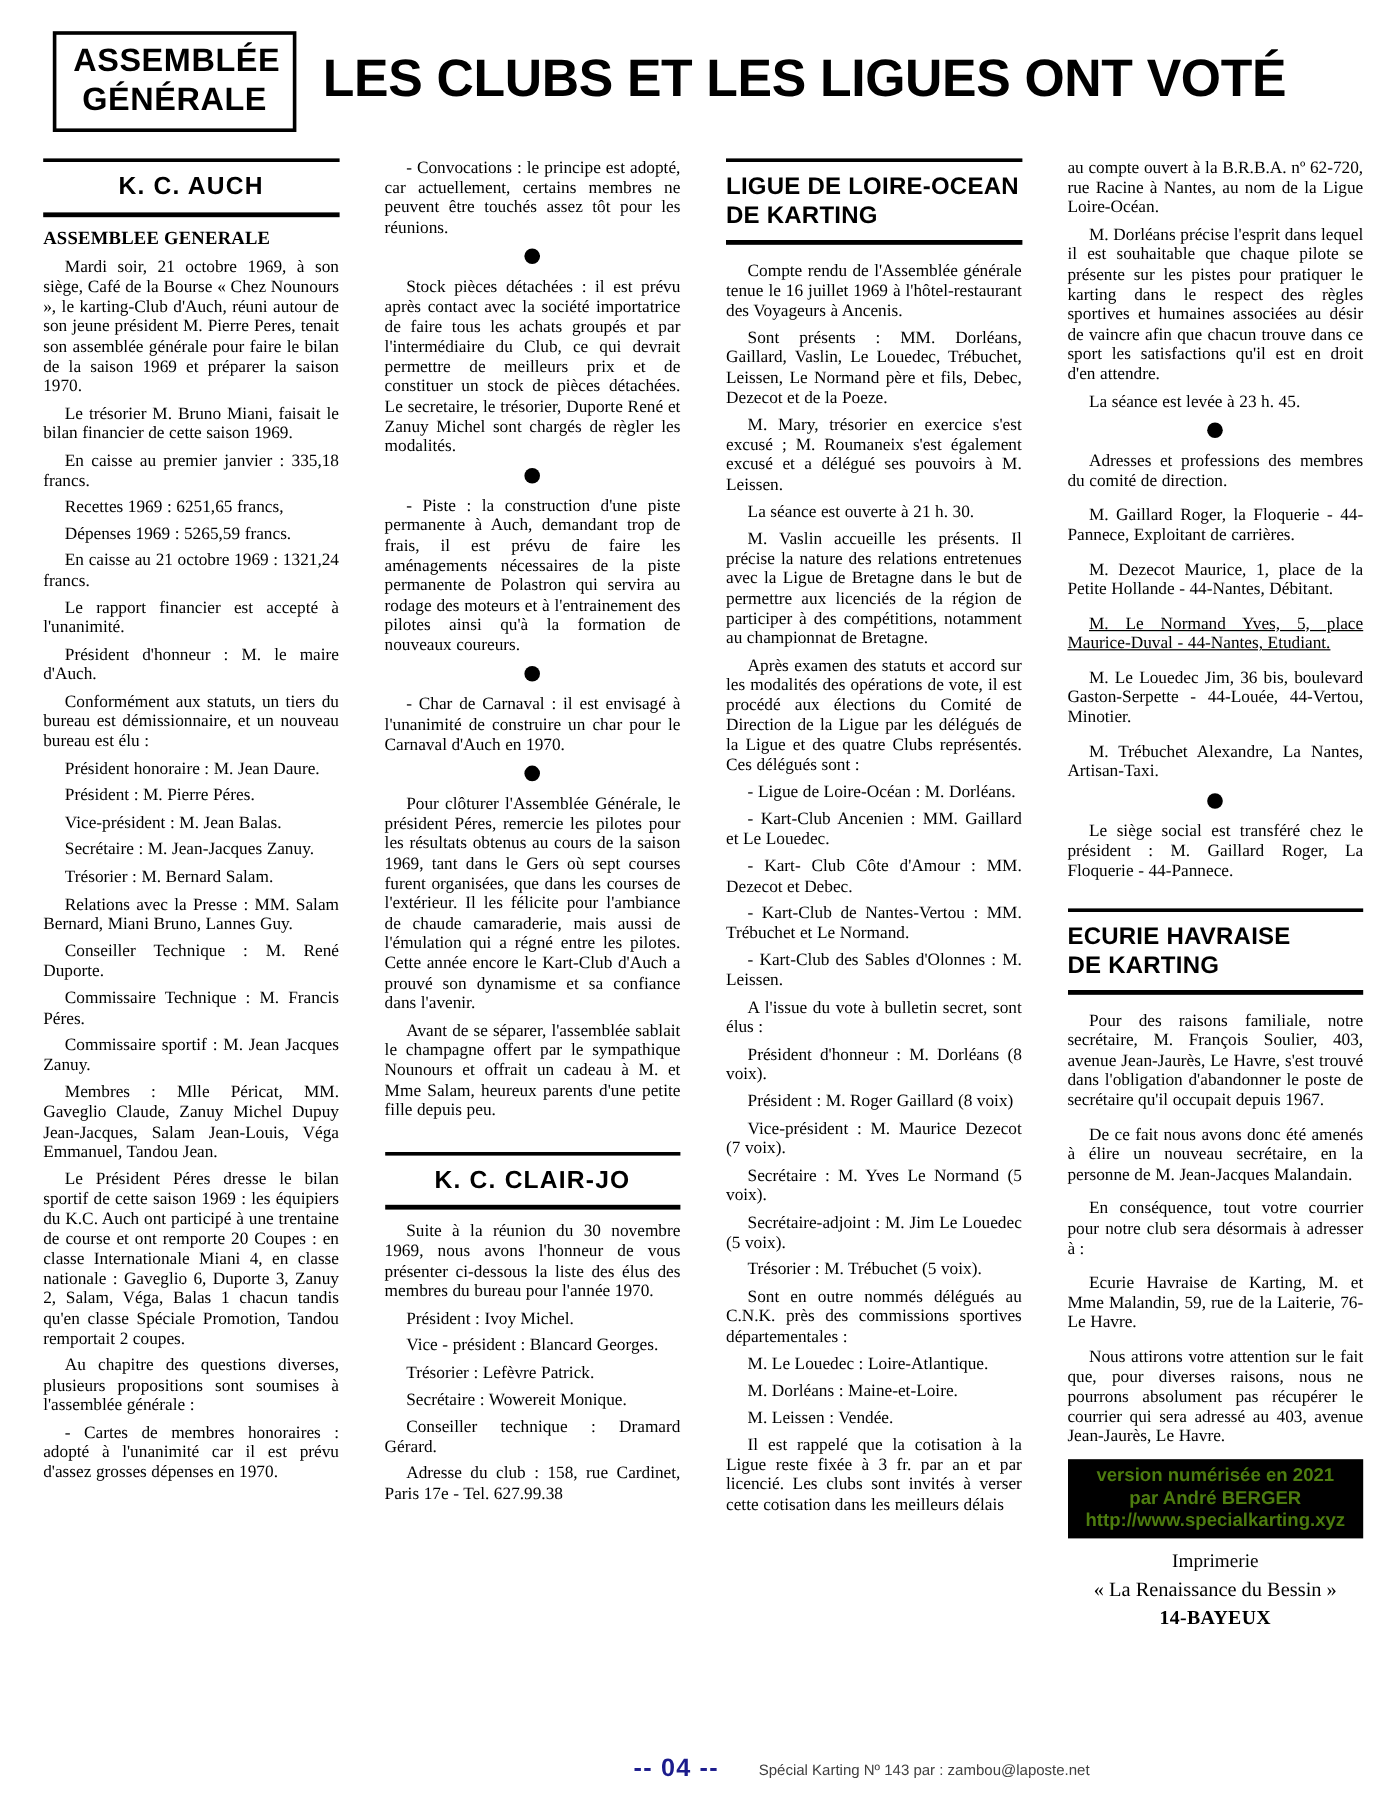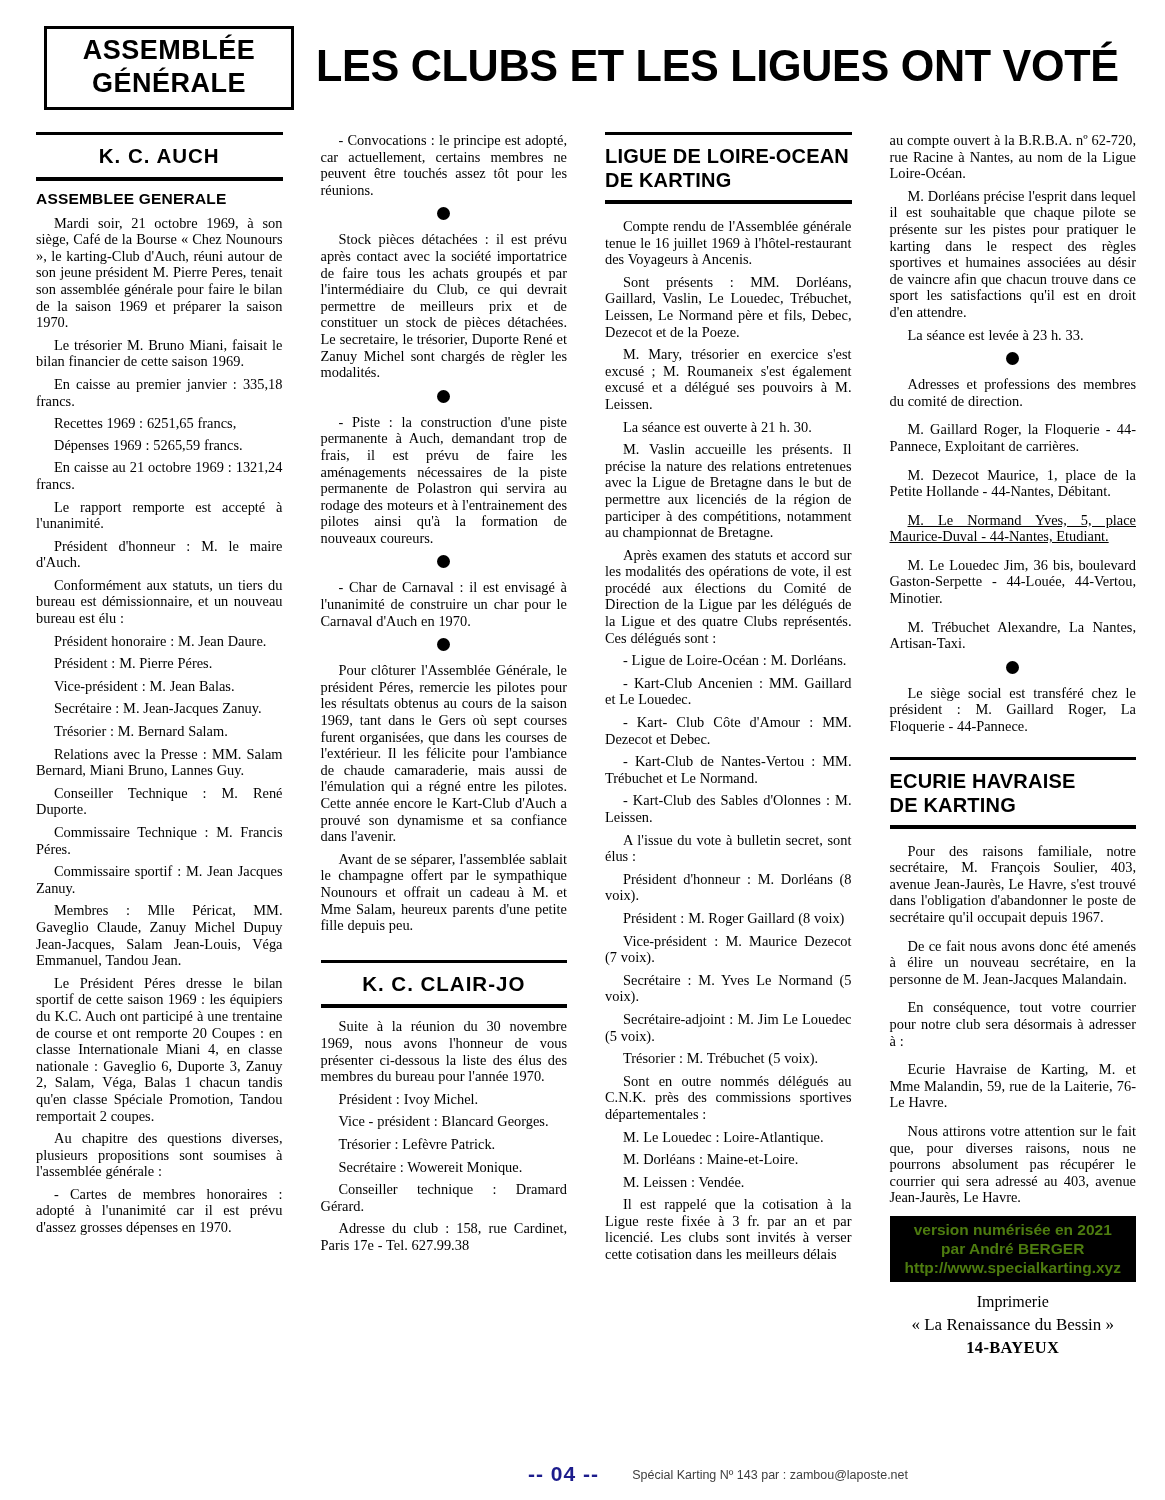--- a/index.html
+++ b/index.html
@@ -27,21 +27,21 @@
   
   .masthead {
     display: flex;
     align-items: center;
     height: 100px;
     margin-bottom: 14px;
   }
   .ag-box {
     border: 3px solid #000;
     padding: 5px 14px 7px 14px;
-    width: 250px;
+    width: 203px;
     box-sizing: border-box;
     text-align: center;
     margin-right: 22px;
     margin-left: 8px;
   }
   .ag-box .l1, .ag-box .l2 {
     font-family: "Liberation Sans", sans-serif;
     font-weight: bold;
     font-size: 27px;
     letter-spacing: 0.5px;
@@ -103,21 +103,21 @@
     text-align: center;
     letter-spacing: 1px;
     line-height: 1.2;
   }
   .club-head.left .title {
     text-align: left;
     letter-spacing: 0.2px;
     font-size: 20px;
   }
   .subhead {
-    font-family: Liberation Sans, sans-serif;
+    font-family: Liberation Serif, serif;
     font-weight: bold;
     font-size: 15.5px;
     letter-spacing: 0.2px;
     margin: 2px 0 7px 0;
   }
 
   
   .sep-dot {
     text-align: center;
     margin: 9px 0 11px 0;
@@ -203,21 +203,21 @@
         <div class="rule-bot"></div>
       </div>
       <div class="subhead">ASSEMBLEE GENERALE</div>
 
       <p class="body">Mardi soir, 21 octobre 1969, à son siège, Café de la Bourse « Chez Nounours », le karting-Club d'Auch, réuni autour de son jeune président M. Pierre Peres, tenait son assemblée générale pour faire le bilan de la saison 1969 et préparer la saison 1970.</p>
       <p class="body">Le trésorier M. Bruno Miani, faisait le bilan financier de cette saison 1969.</p>
       <p class="body">En caisse au premier janvier : 335,18 francs.</p>
       <p class="body tight">Recettes 1969 : 6251,65 francs,</p>
       <p class="body">Dépenses 1969 : 5265,59 francs.</p>
       <p class="body">En caisse au 21 octobre 1969 : 1321,24 francs.</p>
-      <p class="body">Le rapport remporte est accepté à l'unanimité.</p>
+      <p class="body">Le rapport financier est accepté à l'unanimité.</p>
       <p class="body">Président d'honneur : M. le maire d'Auch.</p>
       <p class="body">Conformément aux statuts, un tiers du bureau est démissionnaire, et un nouveau bureau est élu :</p>
       <p class="body">Président honoraire : M. Jean Daure.</p>
       <p class="body">Président : M. Pierre Péres.</p>
       <p class="body">Vice-président : M. Jean Balas.</p>
       <p class="body">Secrétaire : M. Jean-Jacques Zanuy.</p>
       <p class="body">Trésorier : M. Bernard Salam.</p>
       <p class="body">Relations avec la Presse : MM. Salam Bernard, Miani Bruno, Lannes Guy.</p>
       <p class="body">Conseiller Technique : M. René Duporte.</p>
       <p class="body">Commissaire Technique : M. Francis Péres.</p>
@@ -292,21 +292,21 @@
       <p class="body">Sont en outre nommés délégués au C.N.K. près des commissions sportives départementales :</p>
       <p class="body">M. Le Louedec : Loire-Atlantique.</p>
       <p class="body">M. Dorléans : Maine-et-Loire.</p>
       <p class="body">M. Leissen : Vendée.</p>
       <p class="body">Il est rappelé que la cotisation à la Ligue reste fixée à 3 fr. par an et par licencié. Les clubs sont invités à verser cette cotisation dans les meilleurs délais</p>
     </div>
 
     <div class="col">
       <p class="body" style="text-indent:0;">au compte ouvert à la B.R.B.A. nº 62-720, rue Racine à Nantes, au nom de la Ligue Loire-Océan.</p>
       <p class="body">M. Dorléans précise l'esprit dans lequel il est souhaitable que chaque pilote se présente sur les pistes pour pratiquer le karting dans le respect des règles sportives et humaines associées au désir de vaincre afin que chacun trouve dans ce sport les satisfactions qu'il est en droit d'en attendre.</p>
-      <p class="body">La séance est levée à 23 h. 33.</p>
+      <p class="body">La séance est levée à 23 h. 45.</p>
 
       <div class="sep-dot"><span></span></div>
 
       <p class="body">Adresses et professions des membres du comité de direction.</p>
       <p class="body" style="margin-top:12px;">M. Gaillard Roger, la Floquerie - 44-Pannece, Exploitant de carrières.</p>
       <p class="body" style="margin-top:12px;">M. Dezecot Maurice, 1, place de la Petite Hollande - 44-Nantes, Débitant.</p>
       <p class="body" style="margin-top:12px;text-decoration:underline;">M. Le Normand Yves, 5, place Maurice-Duval - 44-Nantes, Etudiant.</p>
       <p class="body" style="margin-top:12px;">M. Le Louedec Jim, 36 bis, boulevard Gaston-Serpette - 44-Louée, 44-Vertou, Minotier.</p>
       <p class="body" style="margin-top:12px;">M. Trébuchet Alexandre, La Nantes, Artisan-Taxi.</p>
 

